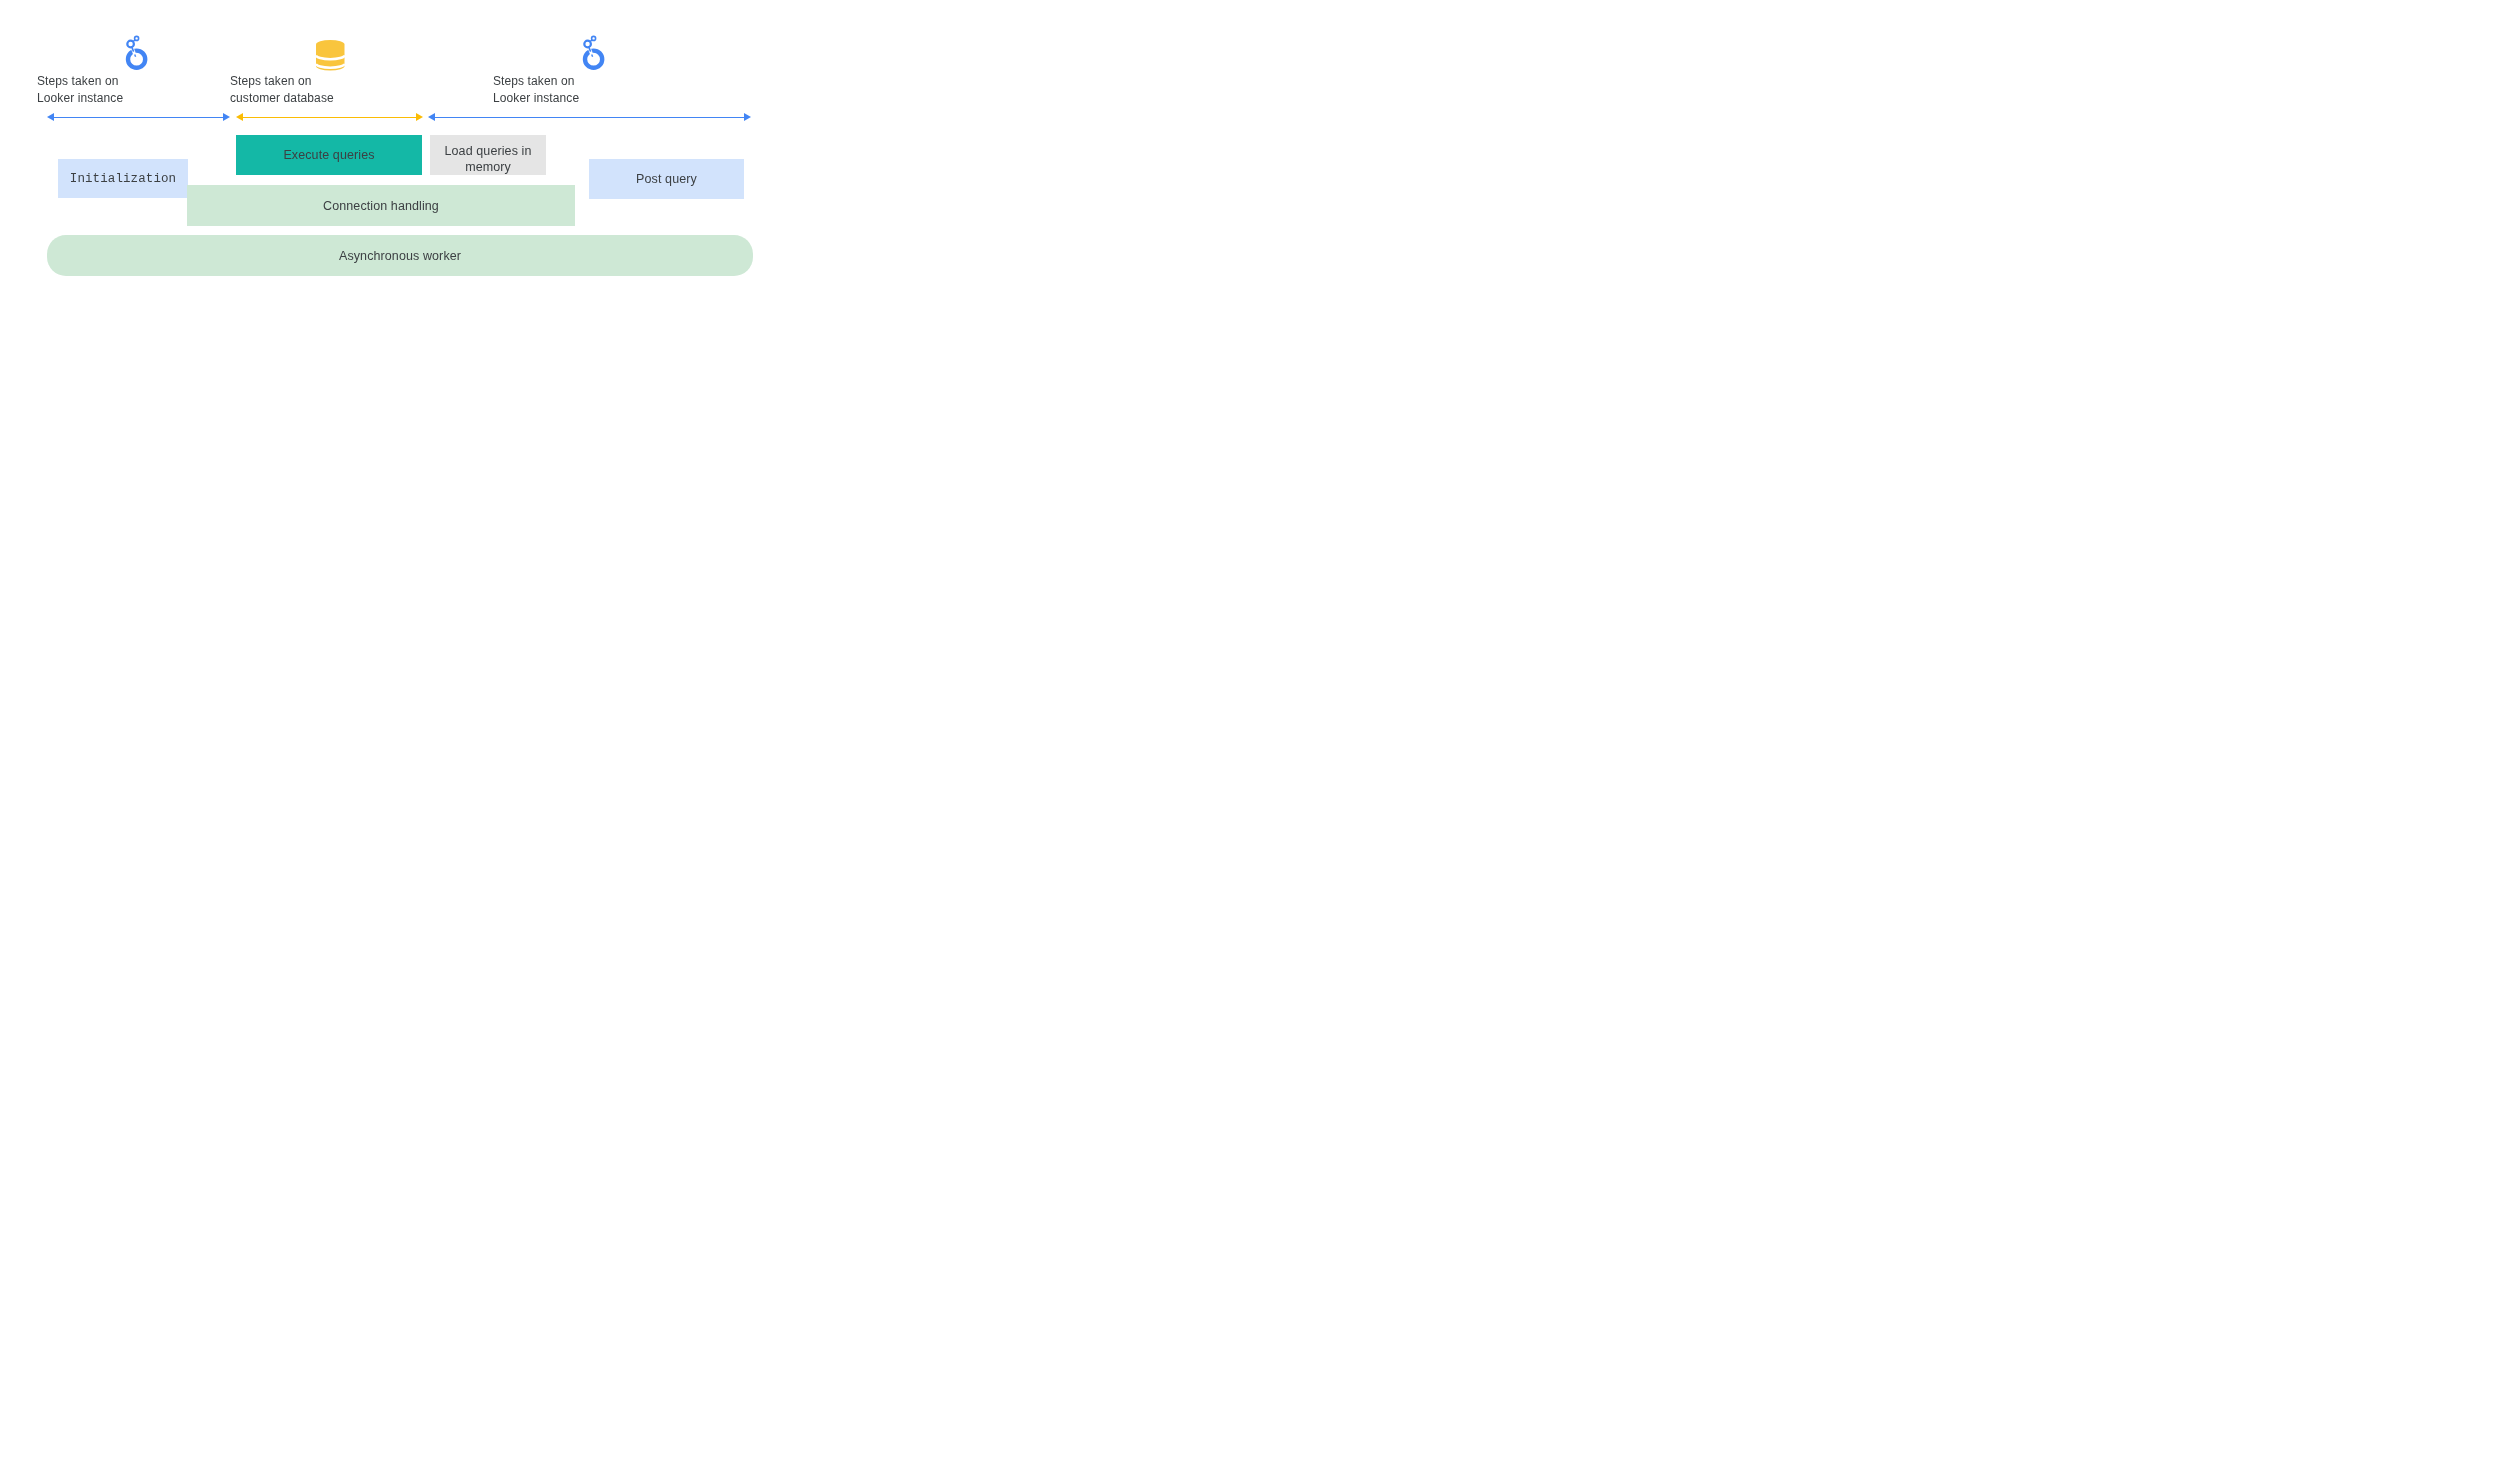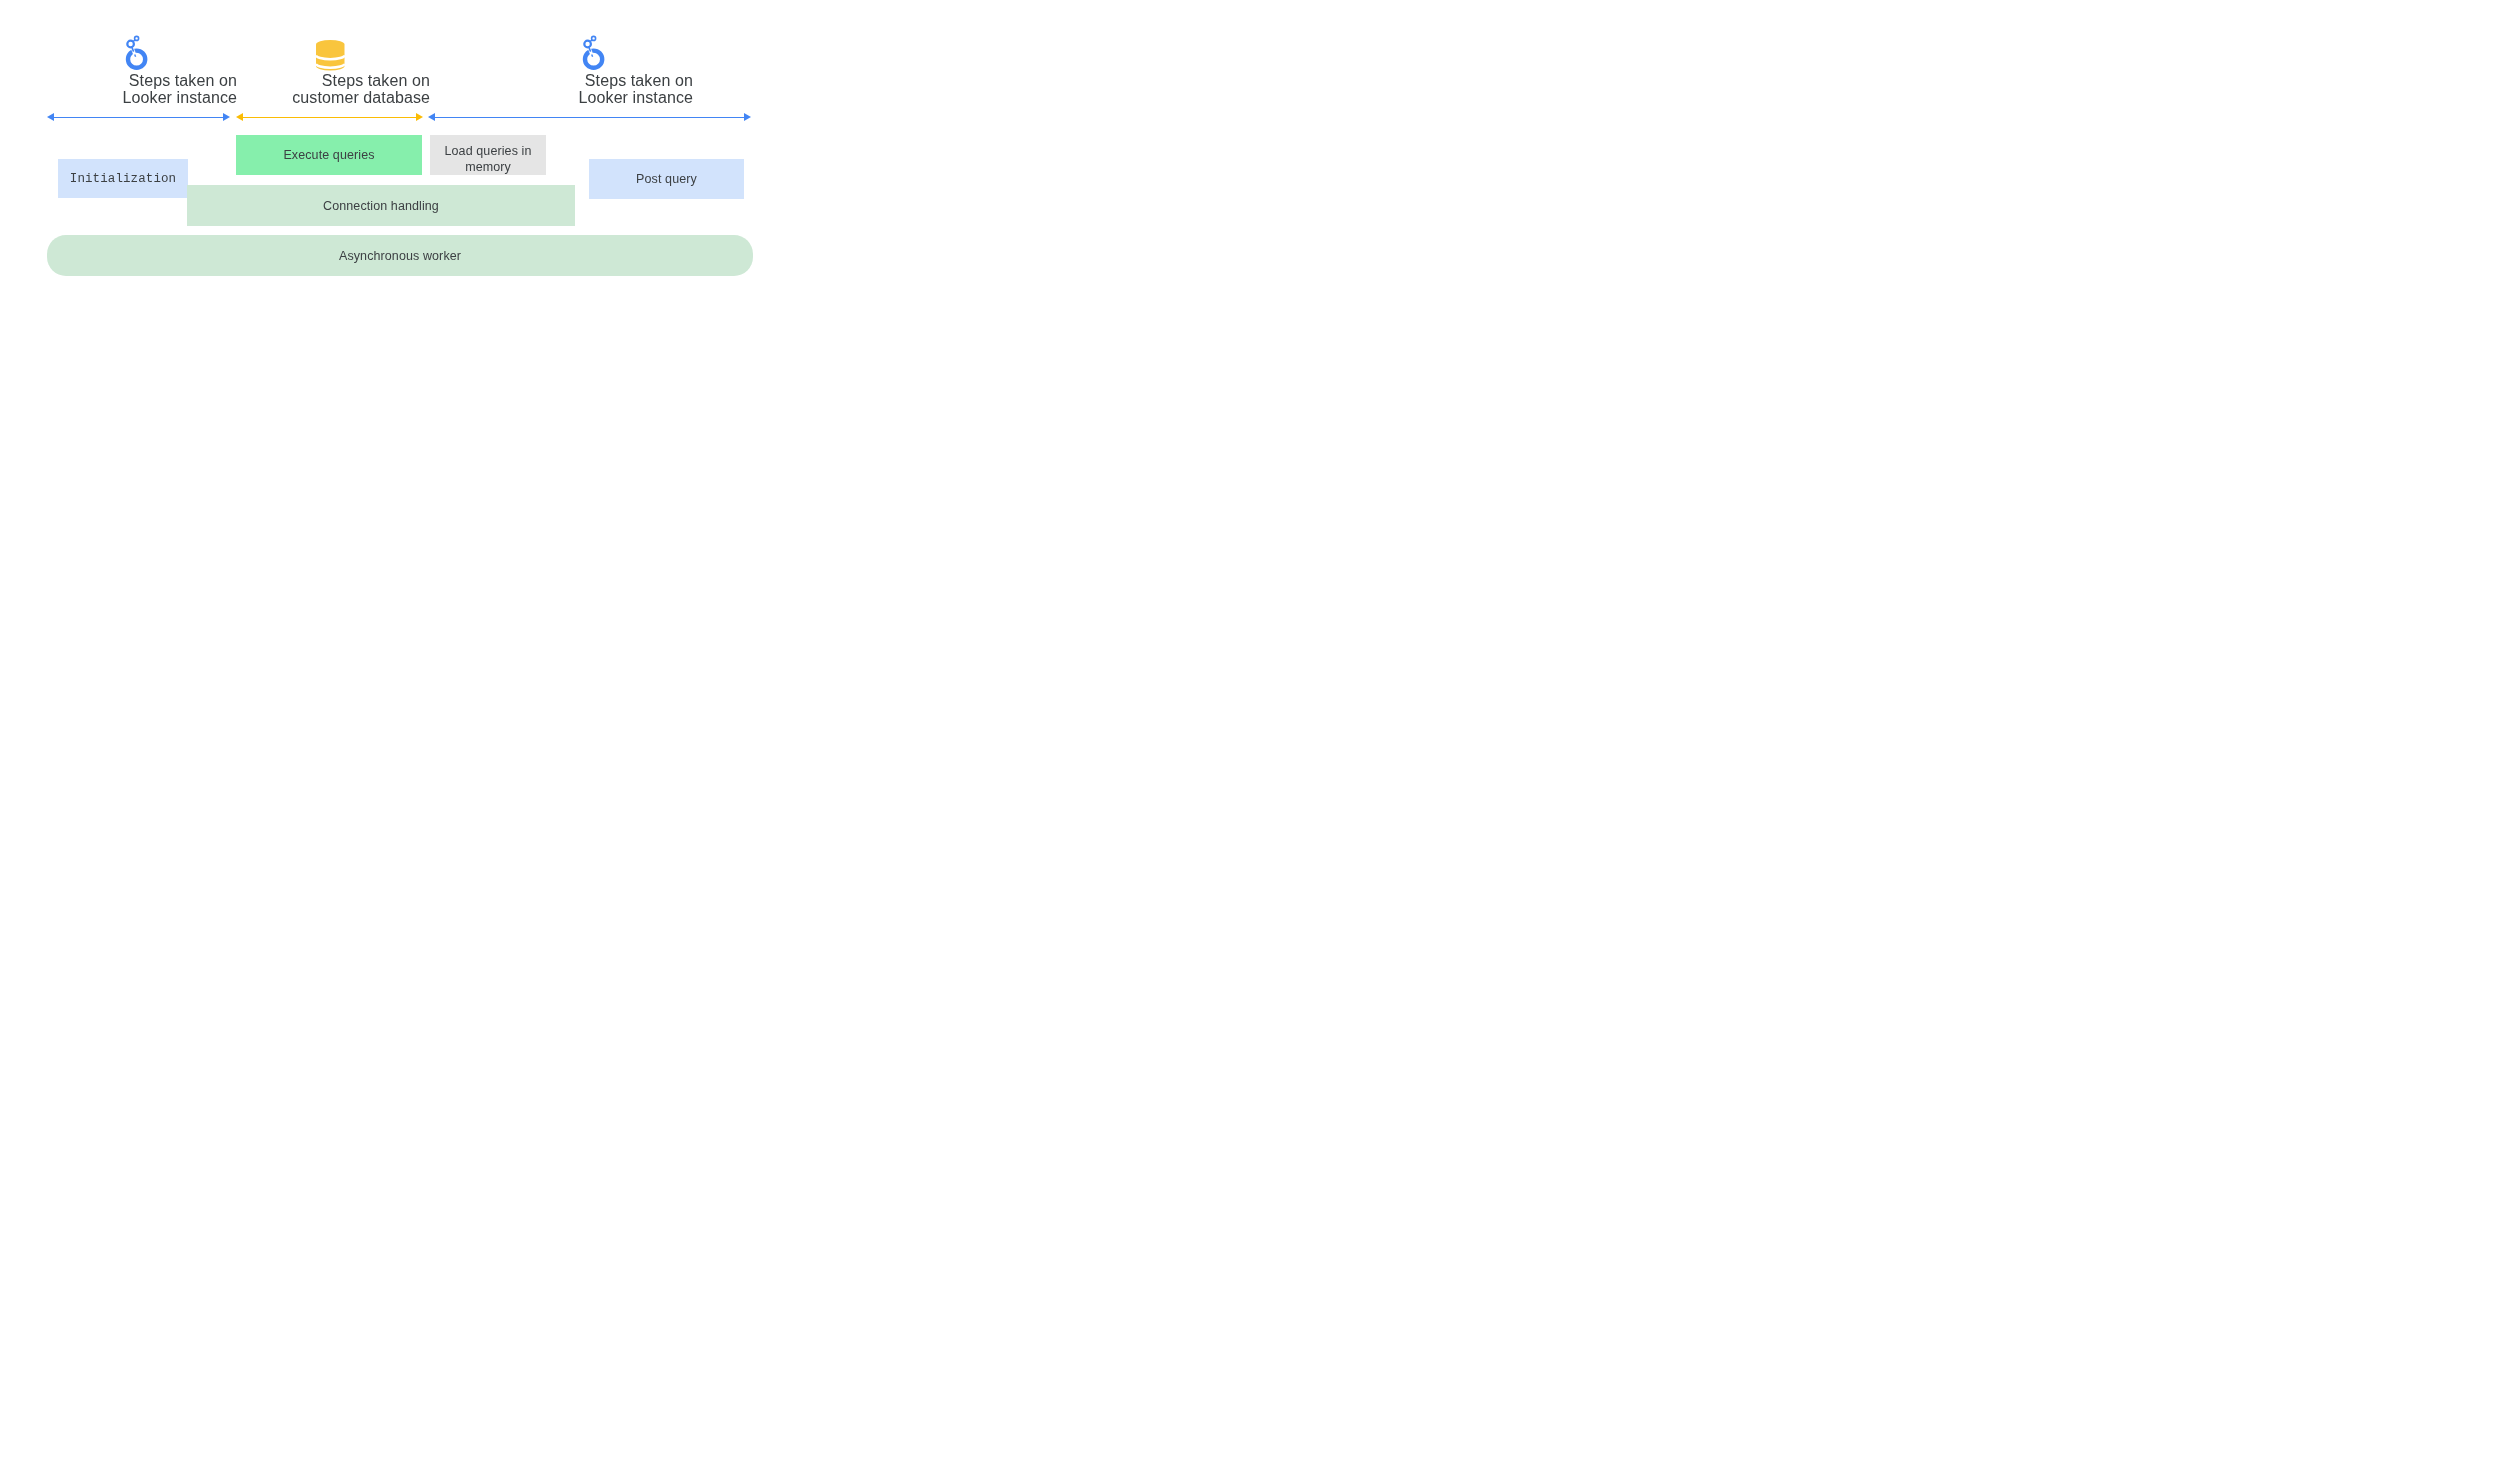--- a/index.html
+++ b/index.html
@@ -19,22 +19,22 @@
     position:relative;
     width:800px; height:295px;
     background:var(--bg);
     overflow:hidden;
   }
   
   .section-label {
     position:absolute;
     top:73px;
     width:200px;
-    text-align:right;
-    font-size:16px;
+    text-align:left;
+    font-size:12px;
     line-height:16.5px;
     color:var(--text);
     letter-spacing:0.1px;
   }
   .icon-slot { position:absolute; }
   
   .arrow { position:absolute; top:113px; height:8.5px; }
   .arrow .shaft {
     position:absolute; left:6.5px; right:6.5px; top:3.5px; height:1.5px;
     background:currentColor;
@@ -131,21 +131,21 @@
   </div>
   <div class="arrow" style="left: 428px; width: 323px; color: rgb(66, 133, 244);">
     <div class="head-left"></div>
     <div class="shaft"></div>
     <div class="head-right"></div>
   </div>
 
   <div class="box box-initialization" style="background: rgb(210, 227, 252);">
     <div class="label-wrap">Initialization</div>
   </div>
-  <div class="box box-execute-queries" style="background: #86efac;">
+  <div class="box box-execute-queries" style="background: #14b8a6;">
     <div class="label-wrap">Execute queries</div>
   </div>
   <div class="box box-load-queries" style="background: #e5e5e5; align-items: flex-end;">
     <div class="label-wrap">Load queries in memory</div>
   </div>
   <div class="box box-post-query" style="background: rgb(210, 227, 252);">
     <div class="label-wrap">Post query</div>
   </div>
   <div class="box box-connection-handling" style="background: rgb(206, 232, 213);">
     <div class="label-wrap">Connection handling</div>

